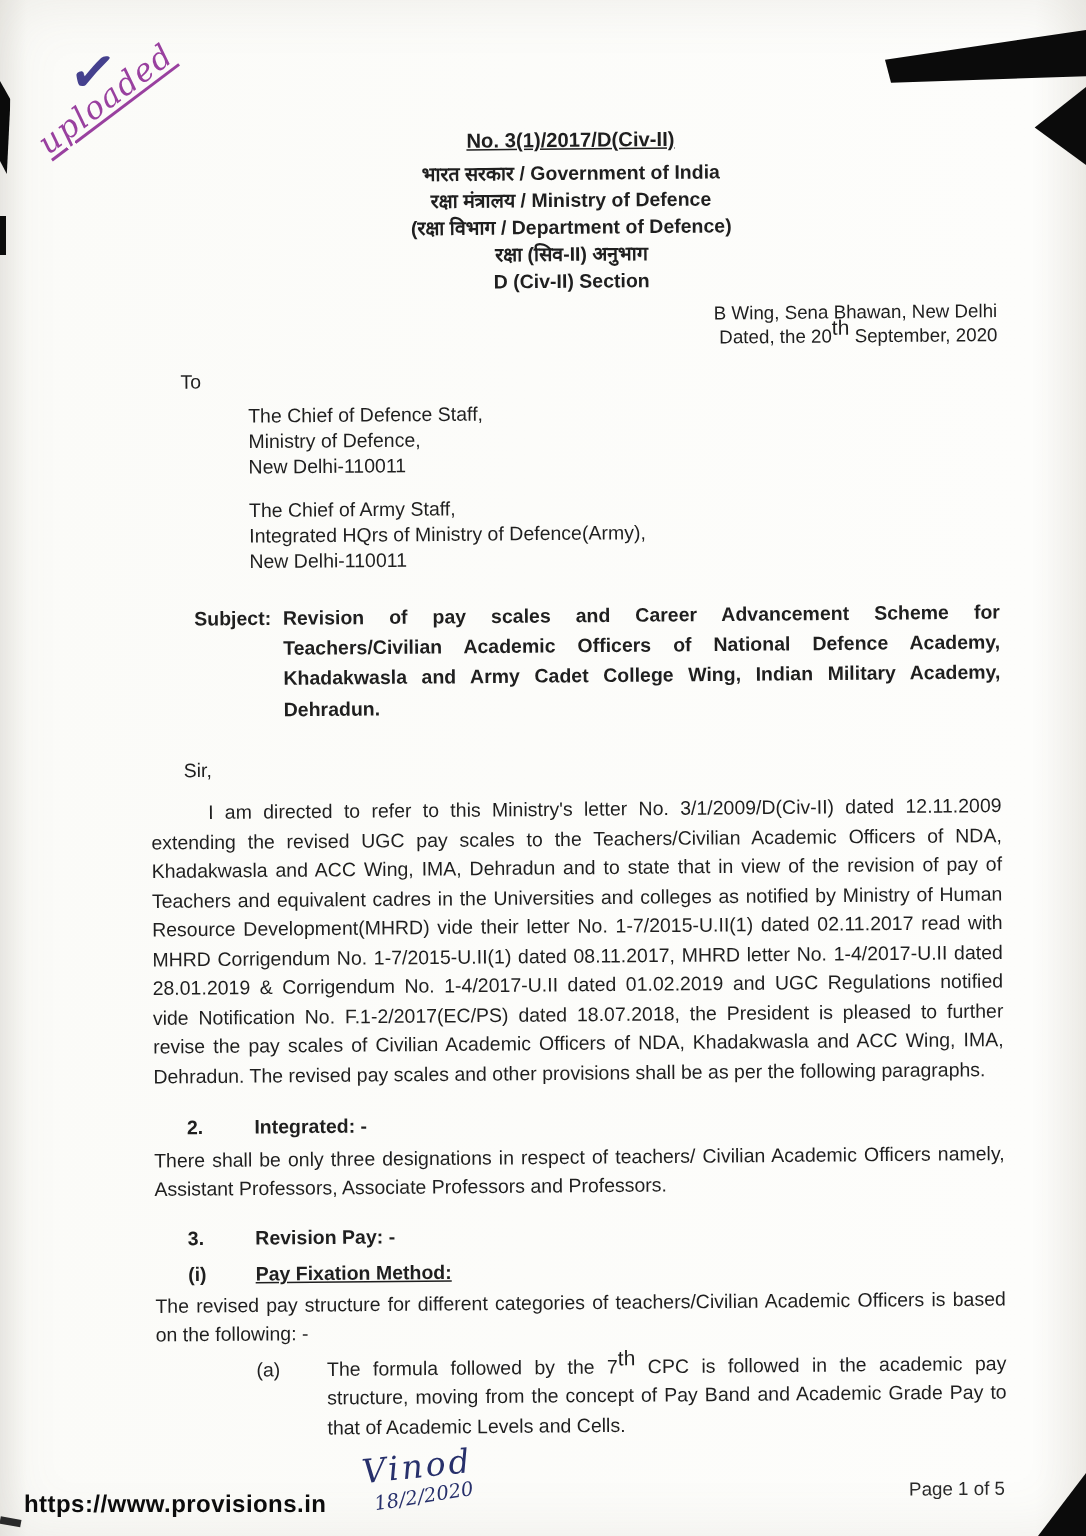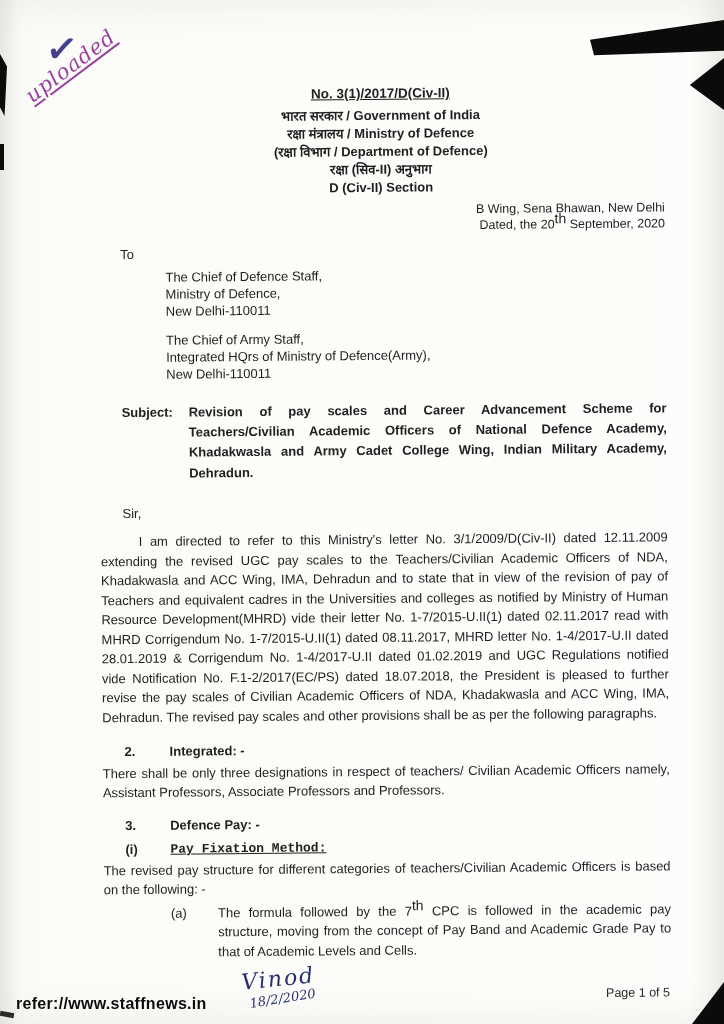--- a/index.html
+++ b/index.html
@@ -51,35 +51,35 @@
   .hdr .hline { font-size:13px; line-height:1.38; }
 
   .right-block { text-align:right; margin-top:5px; font-size:12.5px; line-height:1.32; }
 
   .to-label { margin-top:8px; margin-left:22px; }
   .addr { margin-left:67px; line-height:1.28; }
   .addr-1 { margin-top:6px; }
   .addr-2 { margin-top:13px; }
 
   .subject { display:flex; margin-top:20px; margin-left:22px; font-weight:bold; line-height:1.55; }
-  .subject .s-label { width:67px; flex:0 0 auto; }
+  .subject .s-label { width:67px; flex:0 0 auto;text-align:center; }
   .subject .s-text  { flex:1; text-align:justify; }
 
   .salutation { margin-top:20px; margin-left:22px; }
 
   .para1 { margin-top:9px; text-align:justify; text-indent:38px; }
 
   .sec-row { display:flex; font-weight:bold; }
   .sec-row .num { margin-left:22px; width:45px; flex:0 0 auto; }
   .sec2-row { margin-top:15px; }
   .sec2-text { margin-top:2px; text-align:justify; }
   .sec3-row { margin-top:13px; }
   .clause-row { display:flex; margin-top:5px; font-weight:bold; }
   .clause-row .num { margin-left:22px; width:45px; flex:0 0 auto; }
-  .clause-row .clause-head { text-decoration:underline;font-family:Liberation Mono, monospace; }
+  .clause-row .clause-head { text-decoration:underline; }
   .clause-text { margin-top:1px; text-align:justify; }
 
   .item-a { display:flex; margin-top:4px; margin-left:67px; }
   .item-a .a-label { width:47px; flex:0 0 auto; }
   .item-a .a-text { flex:1; text-align:justify; }
 
   sup { font-size:14px; vertical-align:super; line-height:0; }
 
   
   .page-num { position:absolute; left:540px; top:986px; width:130px; text-align:right;
@@ -144,39 +144,39 @@
     <div class="para1">I am directed to refer to this Ministry's letter No. 3/1/2009/D(Civ-II) dated 12.11.2009 extending the revised UGC pay scales to the Teachers/Civilian Academic Officers of NDA, Khadakwasla and ACC Wing, IMA, Dehradun and to state that in view of the revision of pay of Teachers and equivalent cadres in the Universities and colleges as notified by Ministry of Human Resource Development(MHRD) vide their letter No. 1-7/2015-U.II(1) dated 02.11.2017 read with MHRD Corrigendum No. 1-7/2015-U.II(1) dated 08.11.2017, MHRD letter No. 1-4/2017-U.II dated 28.01.2019 &amp; Corrigendum No. 1-4/2017-U.II dated 01.02.2019 and UGC Regulations notified vide Notification No. F.1-2/2017(EC/PS) dated 18.07.2018, the President is pleased to further revise the pay scales of Civilian Academic Officers of NDA, Khadakwasla and ACC Wing, IMA, Dehradun. The revised pay scales and other provisions shall be as per the following paragraphs.</div>
 
     <div class="sec-row sec2-row">
       <span class="num">2.</span>
       <span>Integrated: -</span>
     </div>
     <div class="sec2-text">There shall be only three designations in respect of teachers/ Civilian Academic Officers namely, Assistant Professors, Associate Professors and Professors.</div>
 
     <div class="sec-row sec3-row">
       <span class="num">3.</span>
-      <span>Defence Pay: -</span>
+      <span>Revision Pay: -</span>
     </div>
 
     <div class="clause-row">
       <span class="num">(i)</span>
       <span class="clause-head">Pay Fixation Method:</span>
     </div>
     <div class="clause-text">The revised pay structure for different categories of teachers/Civilian Academic Officers is based on the following: -</div>
 
     <div class="item-a">
       <span class="a-label">(a)</span>
       <span class="a-text">
         <span>The formula followed by the 7</span><sup>th</sup><span> CPC is followed in the academic pay structure, moving from the concept of Pay Band and Academic Grade Pay to that of Academic Levels and Cells.</span>
       </span>
     </div>
 
   </div>
 
   <div class="page-num">Page 1 of 5</div>
-  <div class="watermark">refer://www.staffnews.in</div>
+  <div class="watermark">https://www.provisions.in</div>
 
   <div class="signature">
     <div class="sig-name">Vinod</div>
     <div class="sig-date">18/2/2020</div>
   </div>
 
 </div>
 
 </body></html>

